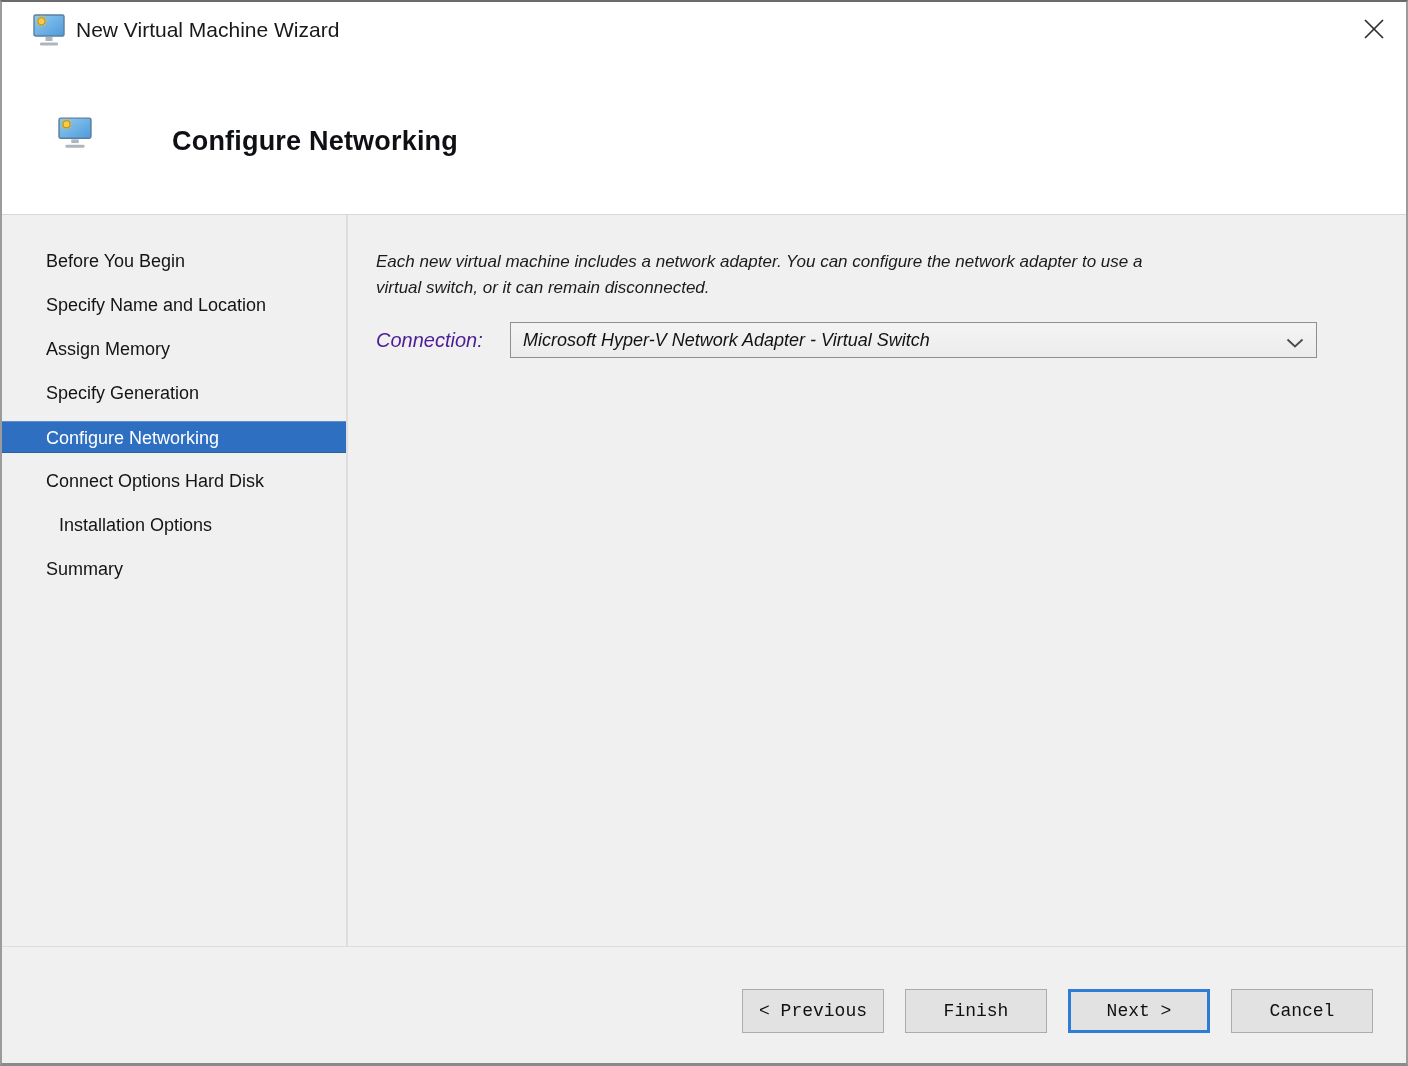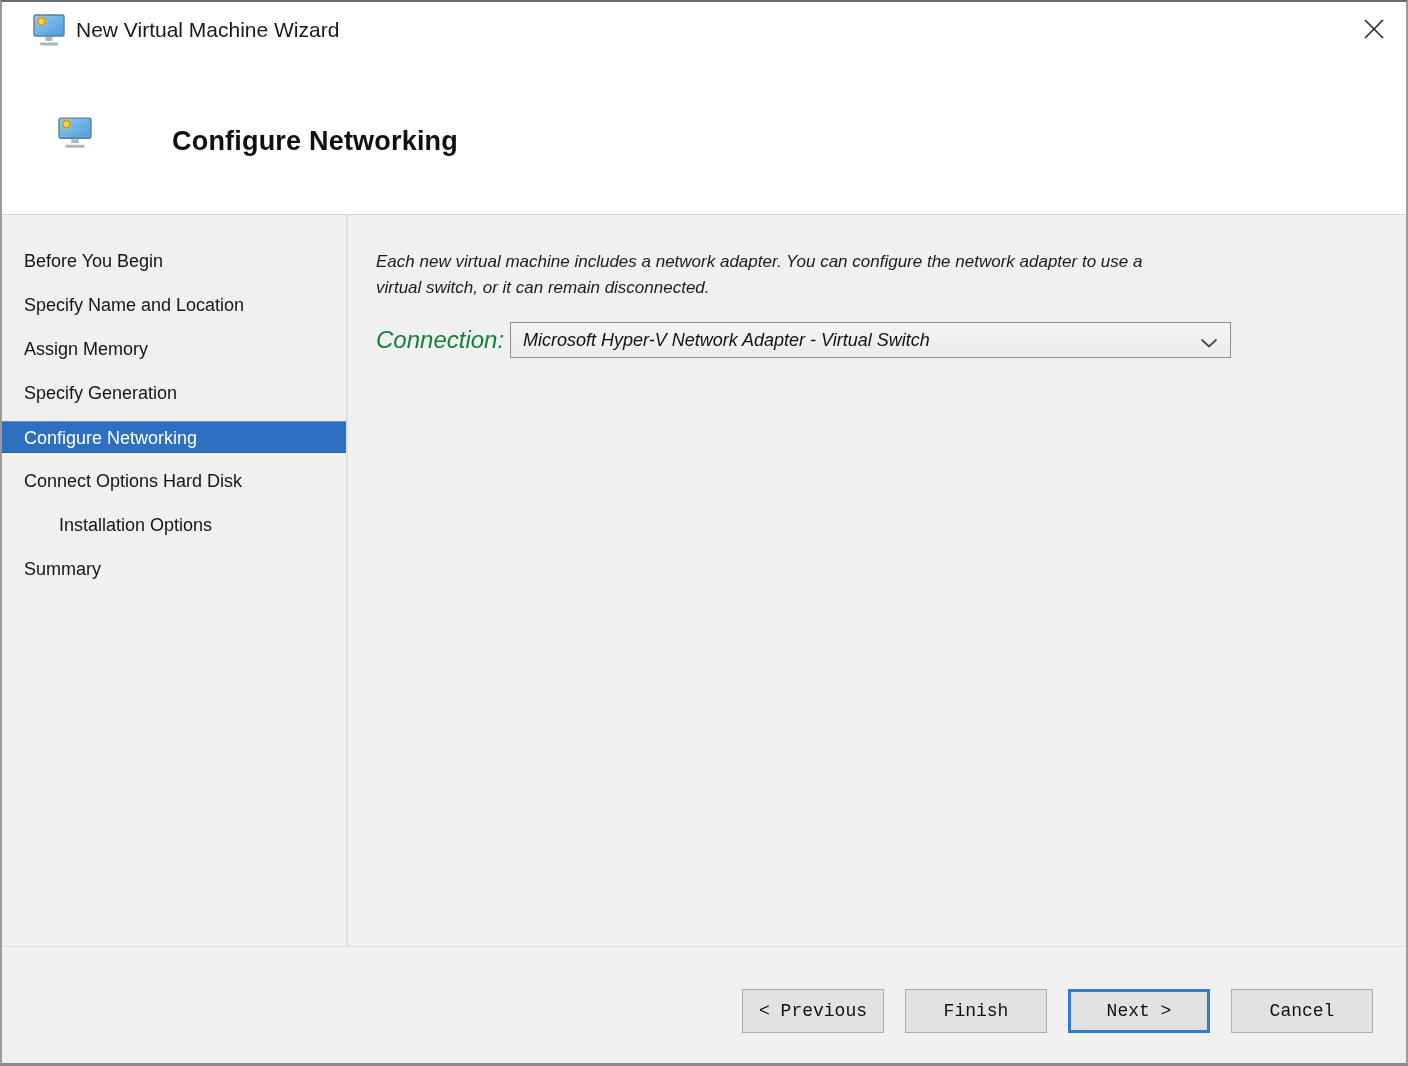--- a/index.html
+++ b/index.html
@@ -32,37 +32,37 @@
     font-size:27px; font-weight:bold; color:#0e1014; letter-spacing:0.2px;
   }
 
   
   .body{
     position:absolute; top:212px; left:0; right:0; height:734px;
     background:#f0f0f0; border-top:1px solid #d8d8d8; display:flex;
   }
   .sidebar{ width:346px; border-right:2px solid #dedede; padding-top:30px; flex:none; }
   .step{
-    height:32px; line-height:32px; margin-bottom:12px; padding-left:22px;
+    height:32px; line-height:32px; margin-bottom:12px; padding-left:44px;
     font-size:18px; color:#141414; white-space:nowrap;
   }
   .step.indent{ padding-left:57px; }
   .step.selected{
     background:#2e6fc1; color:#ffffff;
     border-top:1px solid #5c8fd4; border-bottom:1px solid #27619f;
   }
 
   .content{ flex:1; padding:34px 38px 0 28px;font-style:italic; }
   .desc{
     font-size:17px; line-height:26px; color:#1b1b1b; white-space:pre-line; max-width:1000px;
   }
   .conn-row{ margin-top:21px; display:flex; align-items:center; }
-  .conn-label{ font-size:24px; color:#15803d; width:134px; flex:none; }
+  .conn-label{ font-size:20px; color:#4c1d95; width:134px; flex:none; }
   .combobox{
-    width:721px; height:36px; border:1px solid #8f8f8f;
+    width:807px; height:36px; border:1px solid #8f8f8f;
     background:linear-gradient(#f4f4f4,#ececec);
     display:flex; align-items:center; padding:0 12px; cursor:default;
   }
   .combo-value{ font-size:18px; color:#121212; flex:1; white-space:nowrap; overflow:hidden; }
   .chevron{ width:18px; height:11px; flex:none; display:inline-block; }
 
   
   .footer{
     position:absolute; left:0; right:0; bottom:0; height:117px;
     background:#f0f0f0; border-top:1px solid #dcdcdc;

